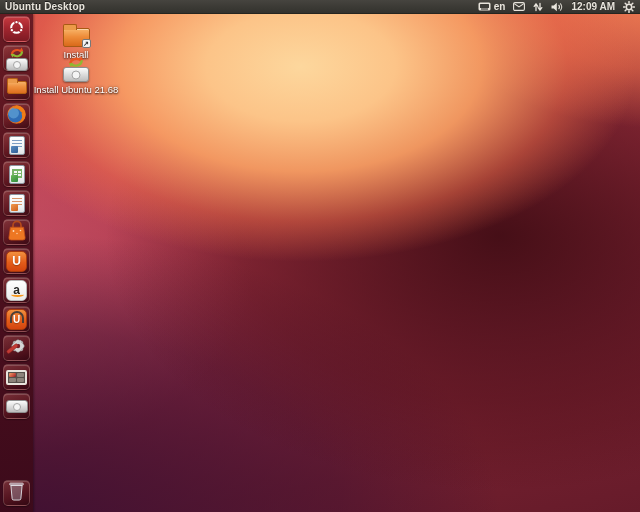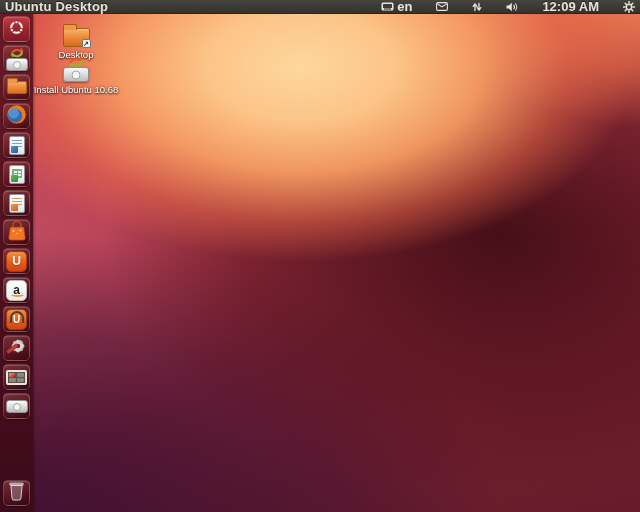--- a/index.html
+++ b/index.html
@@ -17,24 +17,24 @@
       radial-gradient(ellipse 430px 300px at -4% 52%, rgba(208,98,124,.55) 0%, rgba(208,98,124,0) 65%),
       linear-gradient(168deg, #d0484b 0%, #c44350 22%, #ab3649 45%, #8d2a3e 65%, #721f2e 85%, #661b2a 100%);
   }
 
   
   .panel {
     position:absolute; top:0; left:0; right:0; height:14px; z-index:30;
     background:linear-gradient(180deg,#46443f 0%,#3a3934 60%,#33322e 100%);
     border-bottom:1px solid #26251f;
     display:flex; align-items:center; justify-content:space-between;
-    padding:0 5px; color:#e8e4dc; font-size:13px;
+    padding:0 5px; color:#e8e4dc; font-size:10px;
   }
   .panel-title { font-weight:bold; letter-spacing:.2px; text-shadow:0 -1px 0 rgba(0,0,0,.6); }
-  .indicators { display:flex; align-items:center; gap:24px; height:100%; }
+  .indicators { display:flex; align-items:center; gap:8px; height:100%; }
   .indicator { display:flex; align-items:center; gap:3px; height:100%; cursor:default; }
   .indicator svg { display:block; }
   .clock-text { font-weight:bold; text-shadow:0 -1px 0 rgba(0,0,0,.5); }
   .kbd-label { font-weight:bold; }
 
   
   .launcher {
     position:absolute; top:14px; left:0; bottom:0; width:33px; z-index:20;
     background:linear-gradient(180deg, rgba(96,22,32,.92) 0%, rgba(76,14,26,.93) 35%, rgba(60,10,26,.95) 100%);
     box-shadow:1px 0 2px rgba(0,0,0,.35);
@@ -306,29 +306,29 @@
     </span>
   </div>
 </div>
 
 <div class="desktop-icon" style="left:32px; top:21px;">
   <div class="icon-stack">
     <div class="folder-big">
       <div class="link-emblem">↗</div>
     </div>
   </div>
-  <span class="label">Desktop</span>
+  <span class="label">Install</span>
 </div>
 
 <div class="desktop-icon" style="left:32px; top:56px;">
   <div class="icon-stack">
     <div class="drive-big"></div>
     <span class="drive-arrows" style="top:-2px;">
       <svg width="18" height="15" viewBox="0 0 16 13">
           <path d="M3 8 a5.2 4.2 0 0 1 9 -2.6" fill="none" stroke="#e95420" stroke-width="2.1" stroke-linecap="round"></path>
           <path d="M12.6 1.6 L14.4 5.4 L10.4 5.2 Z" fill="#e95420"></path>
           <path d="M13 6.2 a5.2 4.2 0 0 1 -9 2.6" fill="none" stroke="#8fb832" stroke-width="2.1" stroke-linecap="round"></path>
           <path d="M3.4 11.6 L1.6 8 L5.6 8.2 Z" fill="#8fb832"></path>
         </svg>
     </span>
   </div>
-  <span class="label">Install Ubuntu 10.68</span>
+  <span class="label">Install Ubuntu 21.68</span>
 </div>
 
 </body></html>

